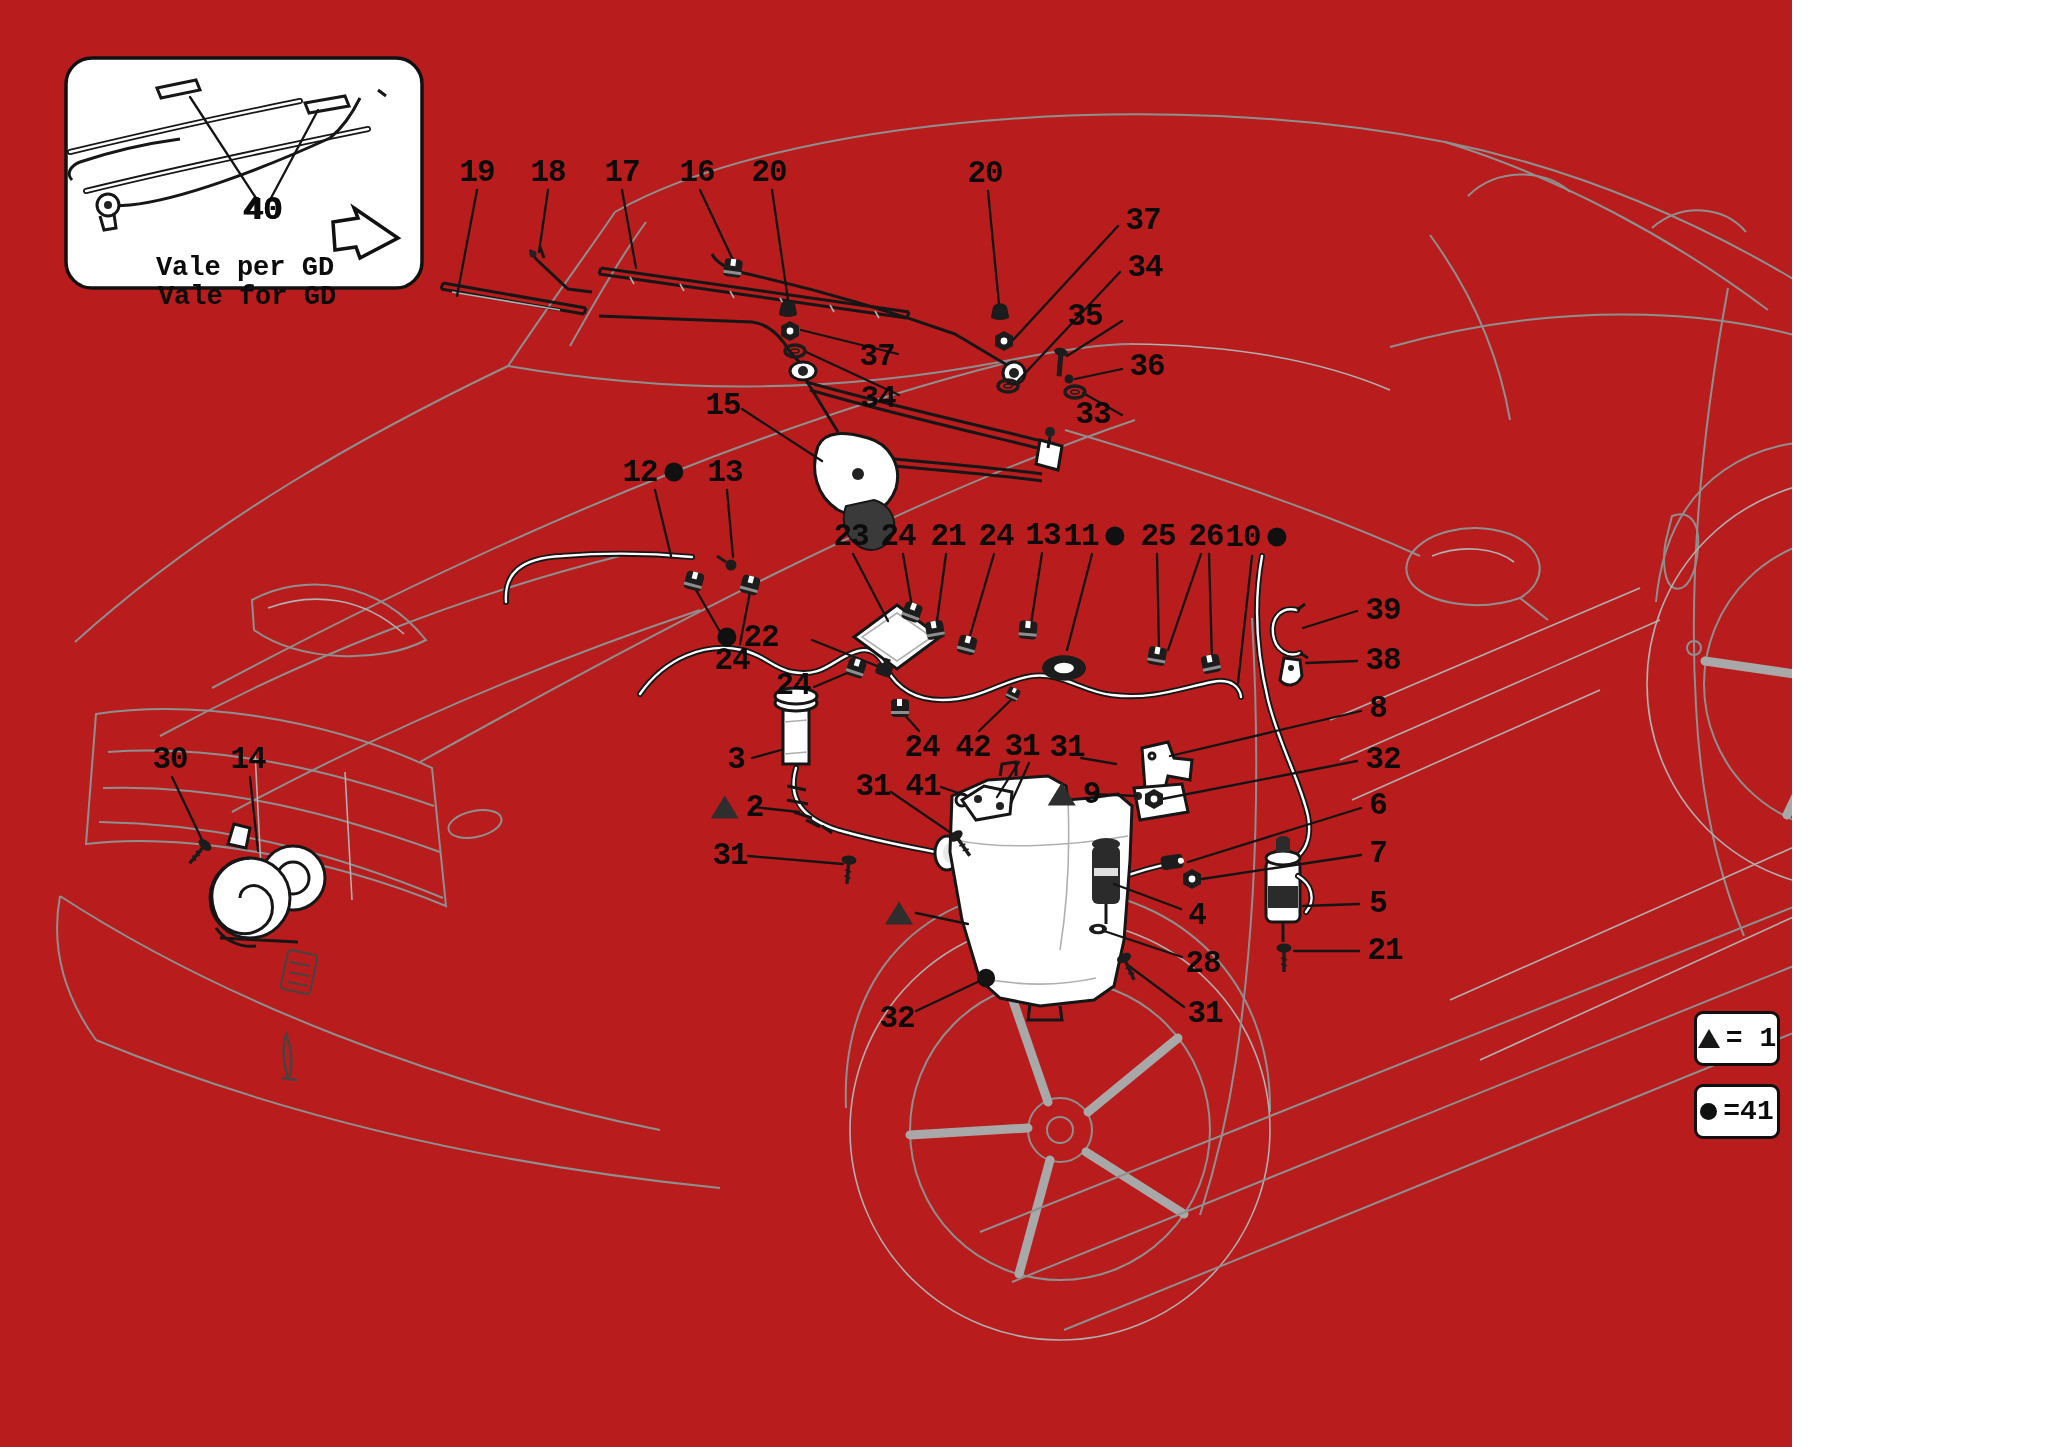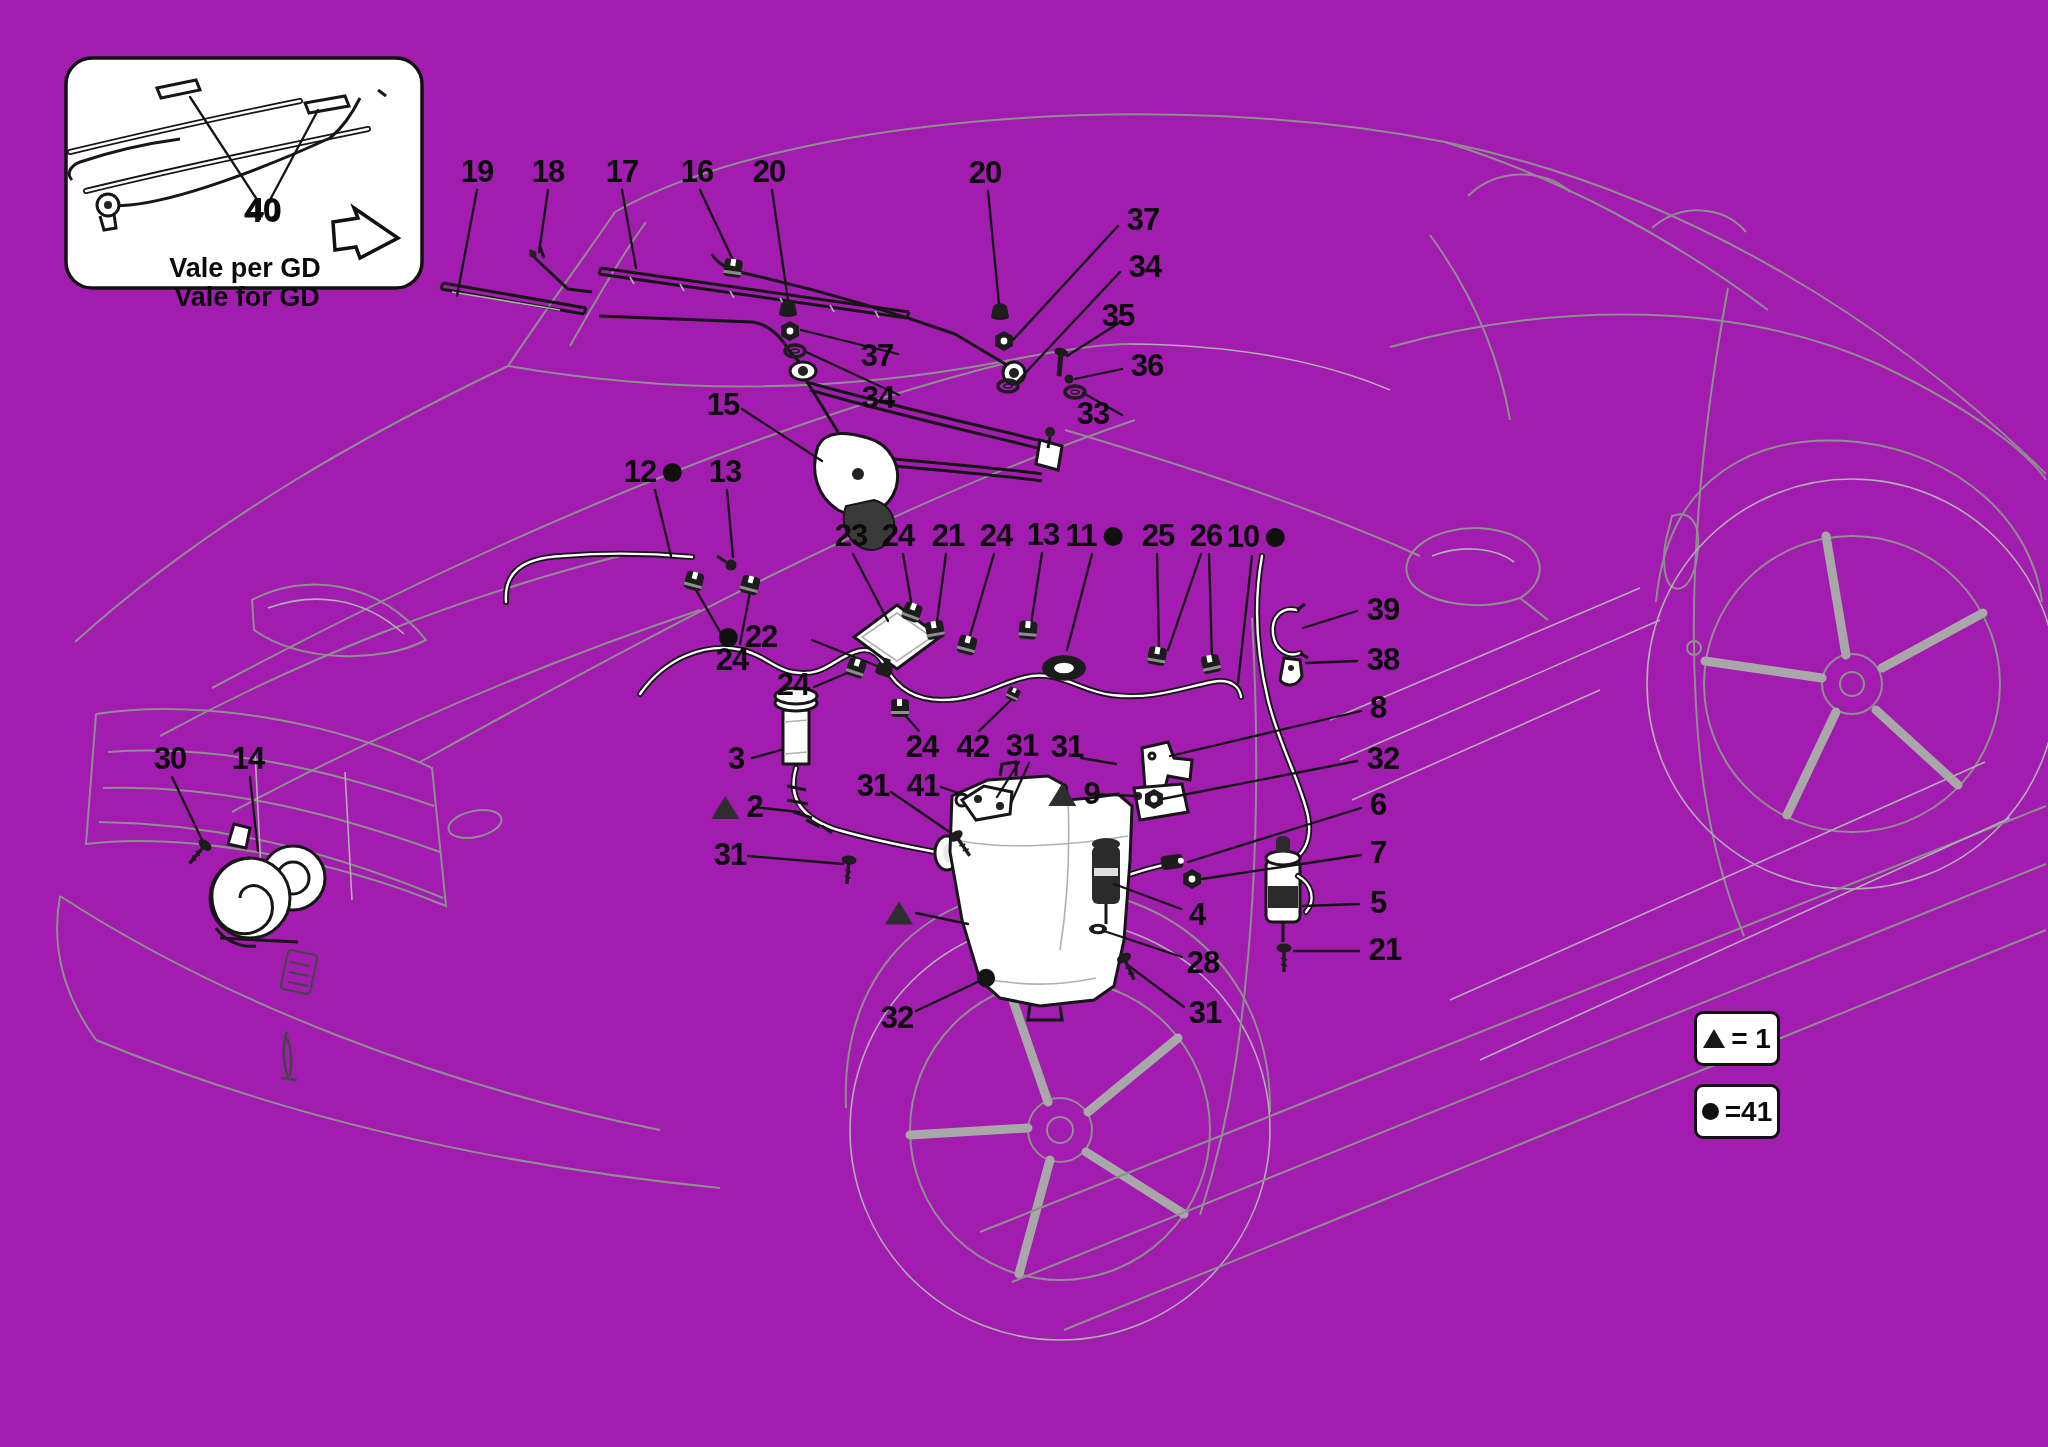--- a/index.html
+++ b/index.html
@@ -1,17 +1,17 @@
 <!DOCTYPE html>
 <html><head>
 <meta charset="utf-8">
 <style>
   html,body{margin:0;padding:0;background:#ffffff;}
-  .stage{position:relative;width:2048px;height:1447px;background:#a21caf;overflow:hidden;
-         font-family:Liberation Sans, sans-serif;}
+  .stage{position:relative;width:1792px;height:1447px;background:#b91c1c;overflow:hidden;
+         font-family:Liberation Mono, monospace;}
   svg{position:absolute;left:0;top:0;}
   .sketch{stroke:#8f8f8f;stroke-width:2;fill:none;}
   .sketch-light{stroke:#b0b0b0;stroke-width:1.6;fill:none;}
   .part{stroke:#161616;stroke-width:3;fill:none;}
   .part-fill{stroke:#161616;stroke-width:3;fill:#ffffff;}
   .part-dark{fill:#222222;stroke:none;}
   .tube{stroke:#161616;stroke-width:6;fill:none;stroke-linecap:round;}
   .tube-core{stroke:#ffffff;stroke-width:2.4;fill:none;stroke-linecap:round;}
   .callout{position:absolute;transform:translate(-50%,-50%);display:flex;align-items:center;gap:7px;
            font-weight:bold;font-size:31px;color:#0b0b0b;white-space:nowrap;letter-spacing:-1px;}
@@ -483,21 +483,21 @@
       </div>
       <div class="callout" style="left: 985px; top: 173px;">
         <span>20</span>
       </div>
       <div class="callout" style="left: 1143px; top: 220px;">
         <span>37</span>
       </div>
       <div class="callout" style="left: 1145px; top: 267px;">
         <span>34</span>
       </div>
-      <div class="callout" style="left: 1118px; top: 316px;">
+      <div class="callout" style="left: 1085px; top: 316px;">
         <span>35</span>
       </div>
       <div class="callout" style="left: 1147px; top: 366px;">
         <span>36</span>
       </div>
       <div class="callout" style="left: 1093px; top: 414px;">
         <span>33</span>
       </div>
       <div class="callout" style="left: 877px; top: 356px;">
         <span>37</span>

